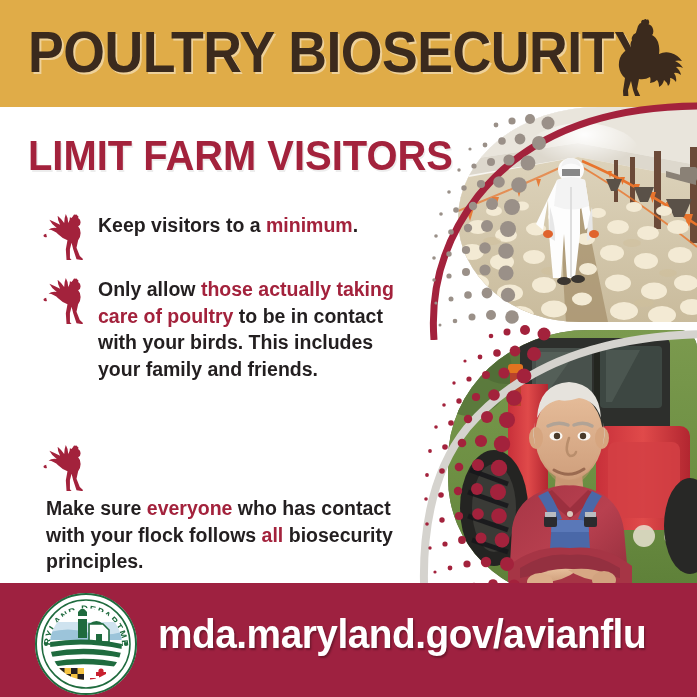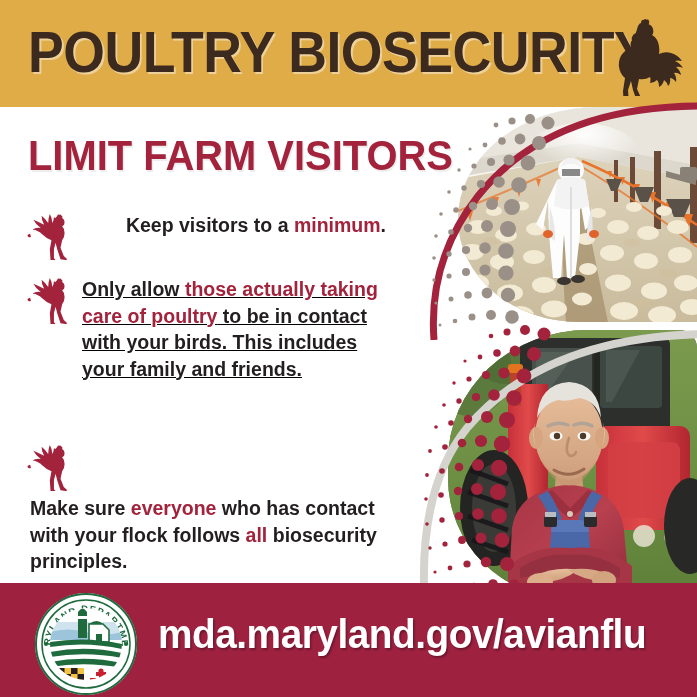--- a/index.html
+++ b/index.html
@@ -41,31 +41,31 @@
     font-weight:bold; color:#a3223c;
     font-family:"Liberation Sans Narrow","Liberation Sans",sans-serif;
     transform:scaleX(0.95); transform-origin:left top;
     letter-spacing:0px;
     text-shadow:1.5px 1.5px 0 rgba(0,0,0,0.07);
     white-space:nowrap;
   }
 
   
   .bullet {
-    position:absolute; left:26px; width:360px;
-    display:flex; align-items:flex-start;justify-content:space-between;
+    position:absolute; left:42px; width:360px;
+    display:flex; align-items:flex-start;
   }
   .bullet-icon { width:52px; flex:0 0 52px; padding-top:2px; }
   .bullet-text {
     font-size:19.5px; line-height:26.5px; font-weight:bold;
     color:#231f20; padding-left:4px;
   }
   .hl { color:#a3223c; }
   #bullet-1 { top:212px; }
-  #bullet-2 { top:276px;text-decoration:underline; }
+  #bullet-2 { top:276px; }
   #bullet-3 { top:443px;flex-direction:column; }
 
   
   #photo-top {
     position:absolute; left:458px; top:107px;
     width:239px; height:215px; overflow:hidden;
     border-top-left-radius:150px 120px;
     border-bottom-left-radius:130px 110px;
     background:#cfcac0;
   }

